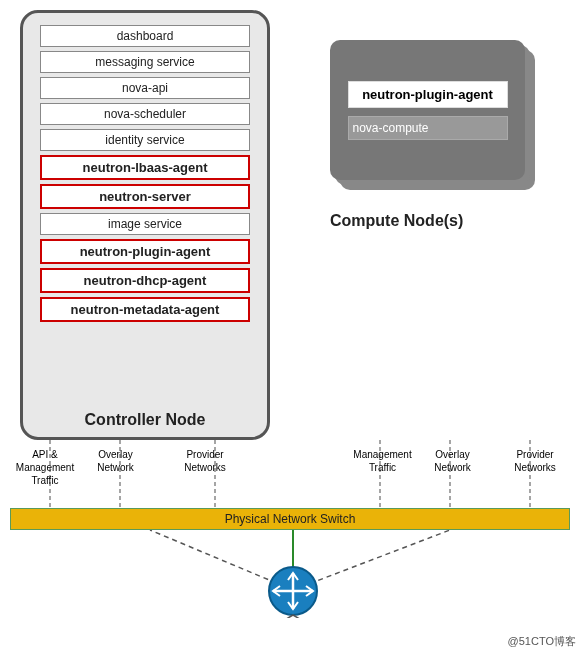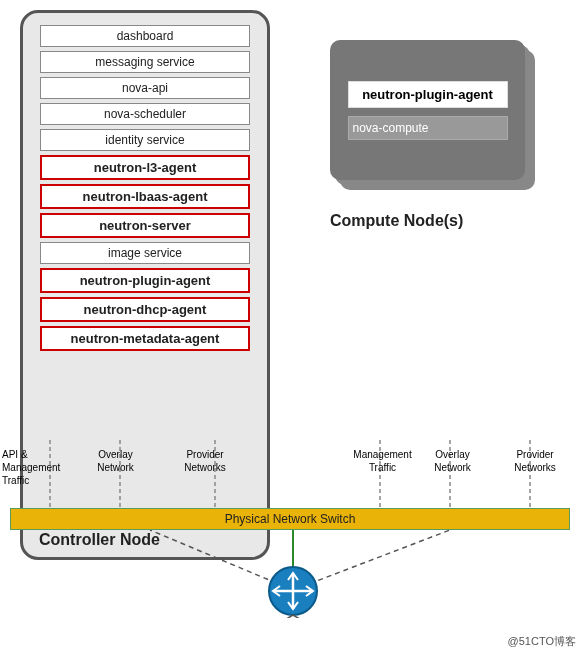--- a/index.html
+++ b/index.html
@@ -17,38 +17,37 @@
       position: relative;
       background: #fff;
     }
 
     
     .controller-node {
       position: absolute;
       left: 20px;
       top: 10px;
       width: 250px;
-      height: 550px;
+      height: 430px;
       border: 3px solid #555;
       border-radius: 18px;
       background: #e8e8e8;
       display: flex;
       flex-direction: column;
       align-items: center;
       padding: 8px 10px 30px 10px;
     }
     .controller-node-label {
       position: absolute;
       bottom: 8px;
       left: 0; right: 0;
-      text-align: left;
+      text-align: center;
       font-size: 16px;
       font-weight: bold;
       color: #222;
-      padding-left: 16px;
     }
 
     
     .service-box {
       width: 210px;
       background: #fff;
       border: 1px solid #888;
       text-align: center;
       font-size: 12px;
       padding: 3px 4px;
@@ -158,21 +157,20 @@
 <div class="diagram-container">
 
   <div class="controller-node">
 
     <div id="services-container" style="width:100%;display:flex;flex-direction:column;align-items:center;margin-top:2px;">
         <div class="service-box">dashboard</div>
         <div class="service-box">messaging service</div>
         <div class="service-box">nova-api</div>
         <div class="service-box">nova-scheduler</div>
         <div class="service-box">identity service</div>
-        <div class="service-box red-border">neutron-l3-agent</div>
         <div class="service-box red-border">neutron-lbaas-agent</div>
         <div class="service-box red-border">neutron-server</div>
         <div class="service-box">image service</div>
         <div class="service-box red-border">neutron-plugin-agent</div>
         <div class="service-box red-border">neutron-dhcp-agent</div>
         <div class="service-box red-border">neutron-metadata-agent</div>
       </div>
     <div class="controller-node-label">Controller Node</div>
   </div>
 
@@ -202,21 +200,21 @@
 
     <line x1="530" y1="440" x2="530" y2="508" stroke="#888" stroke-width="1.5" stroke-dasharray="4,3"></line>
 
     <line x1="293" y1="530" x2="293" y2="590" stroke="#2a8a2a" stroke-width="2"></line>
 
     <line x1="293" y1="590" x2="450" y2="530" stroke="#555" stroke-width="1.5" stroke-dasharray="5,4"></line>
     <line x1="293" y1="590" x2="150" y2="530" stroke="#555" stroke-width="1.5" stroke-dasharray="5,4"></line>
   </svg>
 
   <div style="position:absolute;top:448px;left:0;width:586px;">
-    <div style="position:absolute;left:2px;top:0;width:70px;font-size:10px;text-align:left;line-height:1.3;">API &amp;<br>Management<br>Traffic</div>
+    <div style="position:absolute;left:10px;top:0;width:70px;font-size:10px;text-align:center;line-height:1.3;">API &amp;<br>Management<br>Traffic</div>
     <div style="position:absolute;left:83px;top:0;width:65px;font-size:10px;text-align:center;line-height:1.3;">Overlay<br>Network</div>
     <div style="position:absolute;left:170px;top:0;width:70px;font-size:10px;text-align:center;line-height:1.3;">Provider<br>Networks</div>
     <div style="position:absolute;left:345px;top:0;width:75px;font-size:10px;text-align:center;line-height:1.3;">Management<br>Traffic</div>
     <div style="position:absolute;left:420px;top:0;width:65px;font-size:10px;text-align:center;line-height:1.3;">Overlay<br>Network</div>
     <div style="position:absolute;left:500px;top:0;width:70px;font-size:10px;text-align:center;line-height:1.3;">Provider<br>Networks</div>
   </div>
 
   <div class="switch-bar">
     <span>Physical Network Switch</span>
   </div>

